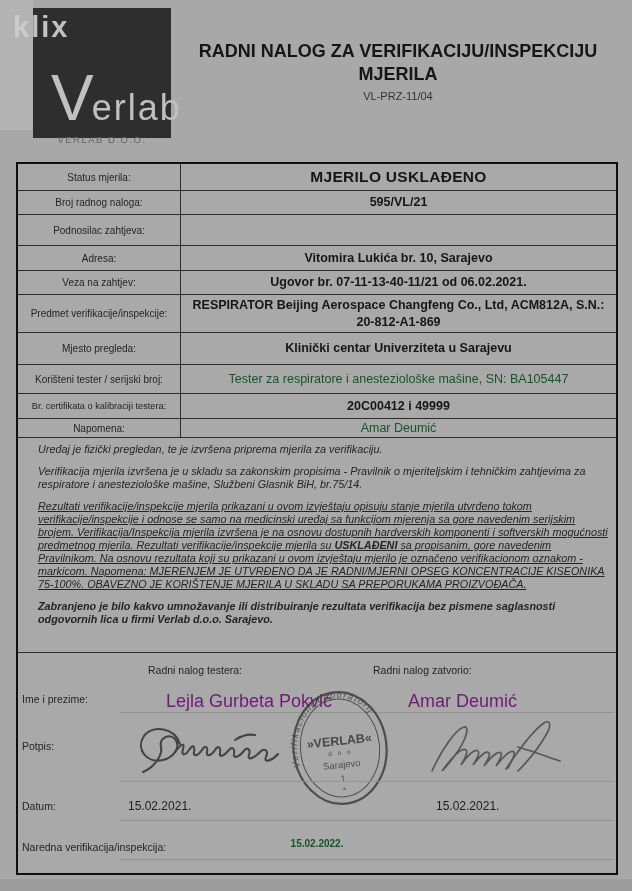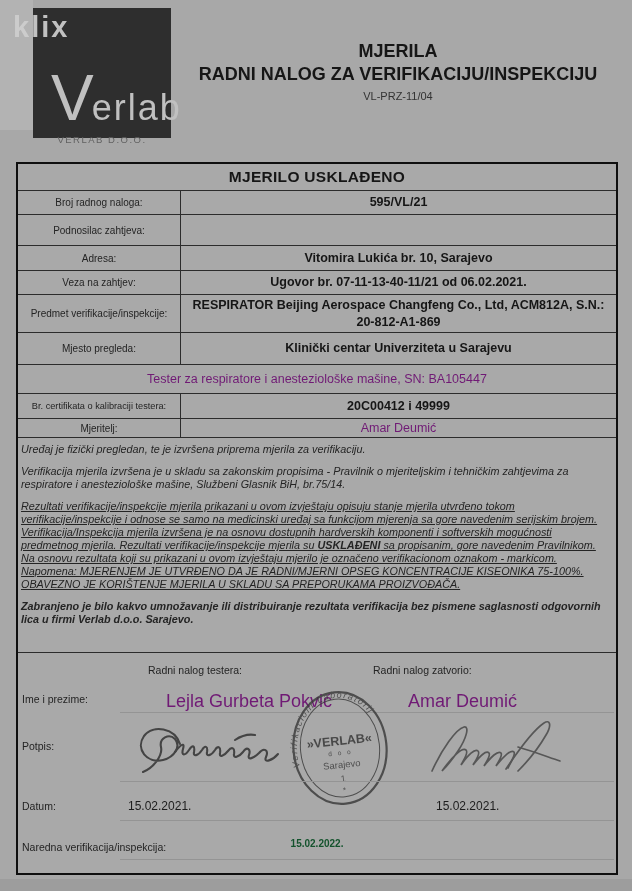--- a/index.html
+++ b/index.html
@@ -28,25 +28,25 @@
   
   .main-box{position:absolute;left:16px;top:162px;width:598px;border:2px solid #0f0f0f;
         box-sizing:content-box;background:rgba(170,170,170,0.25);}
   .info-row{display:flex;border-bottom:1px solid #2c2c2c;box-sizing:border-box;}
   .cell-label{width:163px;border-right:1px solid #2c2c2c;display:flex;align-items:center;
         justify-content:center;font-size:10px;color:#242424;white-space:nowrap;box-sizing:border-box;}
   .cell-label.small{font-size:9.2px;}
   .cell-value{flex:1;display:flex;align-items:center;justify-content:center;text-align:center;
         font-size:12.5px;font-weight:bold;color:#161616;padding:0 10px;line-height:1.35;}
   .cell-value.big{font-size:15.5px;letter-spacing:0.3px;}
-  .cell-value.reg{font-weight:normal;color:#701a75;}
+  .cell-value.reg{font-weight:normal;color:#14532d;}
   .r0{height:27px}.r1{height:24px}.r2{height:31px}.r3{height:25px}.r4{height:24px}
   .r5{height:38px}.r6{height:32px}.r7{height:29px}.r8{height:25px}.r9{height:19px}
   
-  .text-block{height:214px;box-sizing:border-box;padding:5px 7px 0 3px;
+  .text-block{height:214px;box-sizing:border-box;padding:5px 7px 0 20px;
         font-style:italic;font-size:10.8px;line-height:13px;color:#242424;}
   .text-block p{margin:0 0 9px 0;}
   .u{text-decoration:underline;}
   .b{font-weight:bold;}
   
   .sig-block{position:relative;height:221px;border-top:1px solid #2c2c2c;box-sizing:border-box;}
   .sig-hline{position:absolute;left:102px;width:494px;height:1px;background:#949494;}
   .sg-label{position:absolute;left:4px;font-size:10.5px;color:#242424;}
   .sg-header{position:absolute;font-size:10.5px;color:#242424;}
   .sg-value{position:absolute;font-size:18px;color:#701a75;margin-left:35px;}
@@ -66,28 +66,29 @@
 
   <div class="logo-box">
     <div class="logo-text">
       <span class="v">V</span><span class="rest">erlab</span>
     </div>
   </div>
   <div class="klix">klix</div>
   <div class="logo-caption">VERLAB D.O.O.</div>
 
   <div class="title-block">
+    <div class="doc-title">RADNI NALOG ZA VERIFIKACIJU/INSPEKCIJU</div>
     <div class="doc-title">MJERILA</div>
-    <div class="doc-title">RADNI NALOG ZA VERIFIKACIJU/INSPEKCIJU</div>
     <div class="doc-code">VL-PRZ-11/04</div>
   </div>
 
   <div class="main-box">
 
     <div class="info-row r0">
+      <div class="cell-label">Status mjerila:</div>
       <div class="cell-value big">MJERILO USKLAĐENO</div>
     </div>
     <div class="info-row r1">
       <div class="cell-label">Broj radnog naloga:</div>
       <div class="cell-value">595/VL/21</div>
     </div>
     <div class="info-row r2">
       <div class="cell-label">Podnosilac zahtjeva:</div>
     </div>
     <div class="info-row r3">
@@ -100,28 +101,29 @@
     </div>
     <div class="info-row r5">
       <div class="cell-label">Predmet verifikacije/inspekcije:</div>
       <div class="cell-value">RESPIRATOR Beijing Aerospace Changfeng Co., Ltd, ACM812A, S.N.: 20-812-A1-869</div>
     </div>
     <div class="info-row r6">
       <div class="cell-label">Mjesto pregleda:</div>
       <div class="cell-value">Klinički centar Univerziteta u Sarajevu</div>
     </div>
     <div class="info-row r7">
+      <div class="cell-label">Korišteni tester / serijski broj:</div>
       <div class="cell-value reg">Tester za respiratore i anesteziološke mašine, SN: BA105447</div>
     </div>
     <div class="info-row r8">
       <div class="cell-label small">Br. certifikata o kalibraciji testera:</div>
       <div class="cell-value">20C00412 i 49999</div>
     </div>
     <div class="info-row r9">
-      <div class="cell-label">Mjeritelj:</div>
+      <div class="cell-label">Napomena:</div>
       <div class="cell-value reg">Amar Deumić</div>
     </div>
 
     <div class="text-block">
       <p>Uređaj je fizički pregledan, te je izvršena priprema mjerila za verifikaciju.</p>
       <p>Verifikacija mjerila izvršena je u skladu sa zakonskim propisima - Pravilnik o mjeriteljskim i tehničkim zahtjevima za respiratore i anesteziološke mašine, Službeni Glasnik BiH, br.75/14.</p>
       <p><span class="u">Rezultati verifikacije/inspekcije mjerila prikazani u ovom izvještaju opisuju stanje mjerila utvrđeno tokom verifikacije/inspekcije i odnose se samo na medicinski uređaj sa funkcijom mjerenja sa gore navedenim serijskim brojem. Verifikacija/Inspekcija mjerila izvršena je na osnovu dostupnih hardverskih komponenti i softverskih mogućnosti predmetnog mjerila. Rezultati verifikacije/inspekcije mjerila su </span><span class="u b">USKLAĐENI</span><span class="u"> sa propisanim, gore navedenim Pravilnikom. Na osnovu rezultata koji su prikazani u ovom izvještaju mjerilo je označeno verifikacionom oznakom - markicom. Napomena: MJERENJEM JE UTVRĐENO DA JE RADNI/MJERNI OPSEG KONCENTRACIJE KISEONIKA 75-100%. OBAVEZNO JE KORIŠTENJE MJERILA U SKLADU SA PREPORUKAMA PROIZVOĐAČA.</span></p>
       <p class="b">Zabranjeno je bilo kakvo umnožavanje ili distribuiranje rezultata verifikacija bez pismene saglasnosti odgovornih lica u firmi Verlab d.o.o. Sarajevo.</p>
     </div>
 

